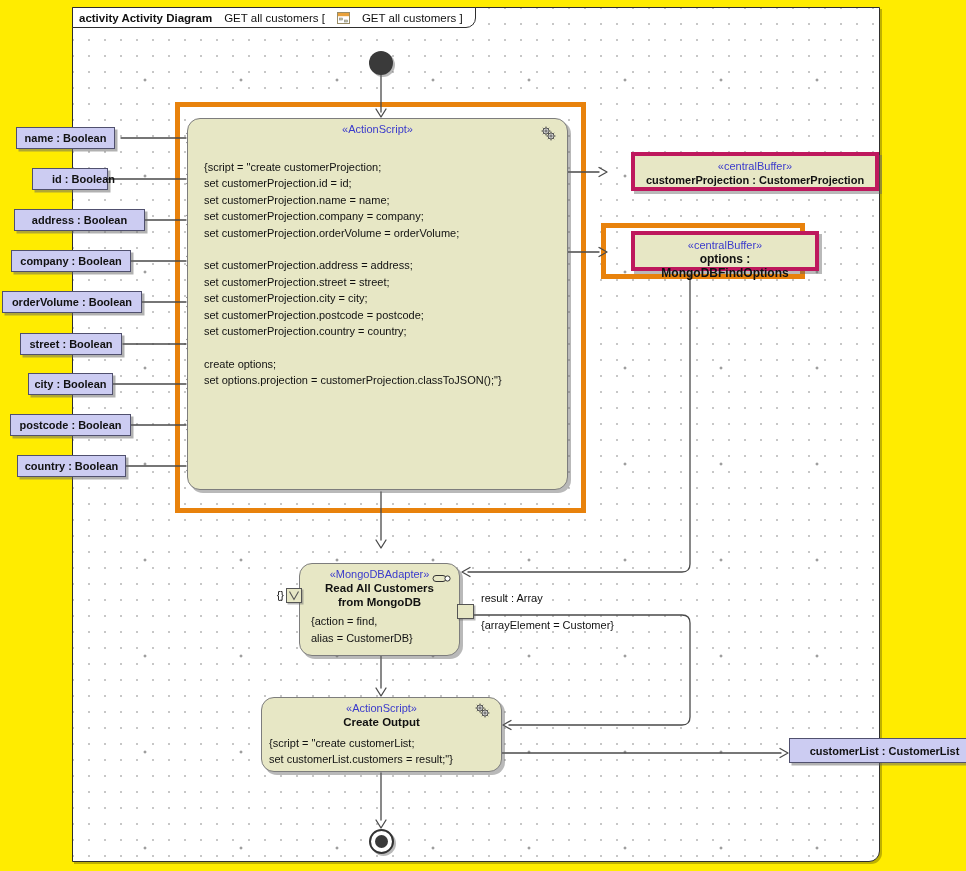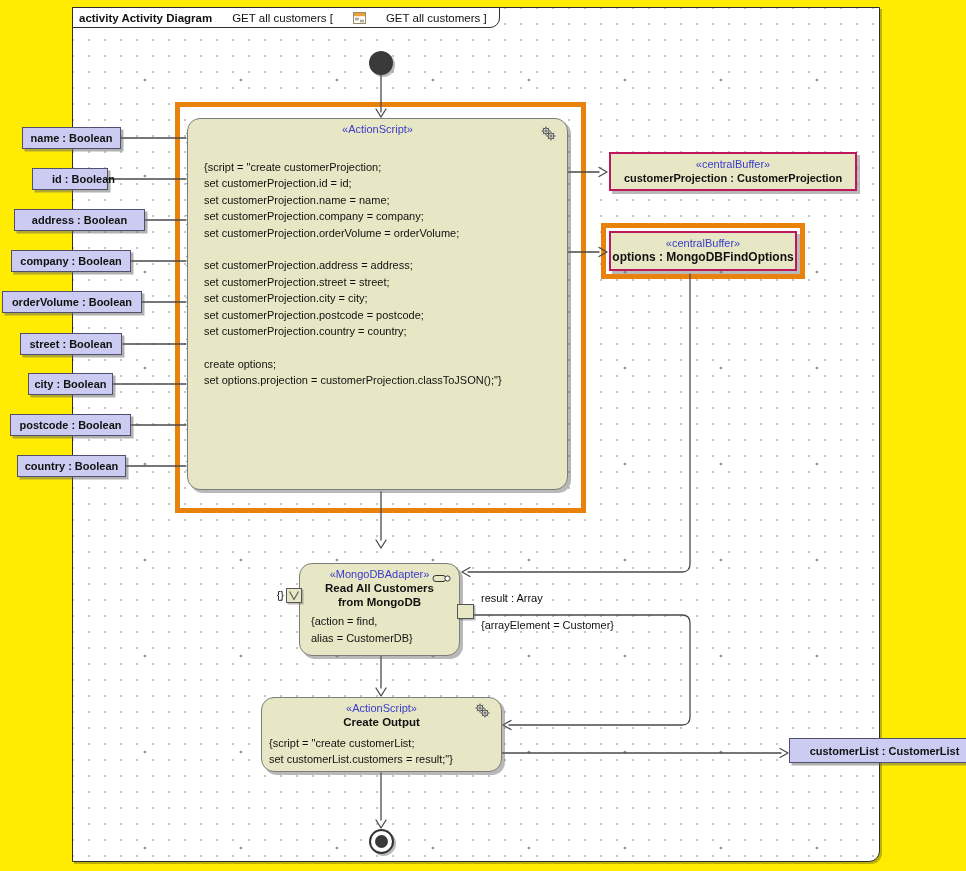--- a/index.html
+++ b/index.html
@@ -8,28 +8,28 @@
   .stage{position:relative;width:966px;height:871px;background:#ffec00;overflow:hidden;}
 
   
   .frame{position:absolute;left:72px;top:7px;width:808px;height:855px;background:#ffffff;
     border:1.5px solid #2e2e2e;border-bottom-right-radius:11px;
     box-shadow:2px 2px 0 rgba(0,0,0,0.25);
     background-image:radial-gradient(circle,#9e9e9e 1.3px,transparent 1.7px),radial-gradient(circle,#c7c7c7 1px,transparent 1.2px);
     background-size:96px 96px,16px 16px;background-position:24px 24px,8px 8px;}
   .frame-tab{position:absolute;left:72px;top:7px;height:21px;background:#ffffff;
     border:1.5px solid #2e2e2e;border-bottom-right-radius:10px;display:flex;align-items:center;
-    padding:0 12px 0 6px;gap:20px;font-size:11.5px;color:#111;white-space:nowrap;}
+    padding:0 12px 0 6px;gap:12px;font-size:11.5px;color:#111;white-space:nowrap;}
   .frame-tab b{font-weight:bold;}
 
   
   .action{position:absolute;background:#e7e7c5;border:1.5px solid #7d7d7d;border-radius:13px;
     box-shadow:3px 3px 0 rgba(100,100,100,0.45);}
-  .buffer{position:absolute;background:#e7e7c5;border:2px solid #be185d;
-    box-shadow:3px 3px 0 rgba(100,100,100,0.45);text-align:center;}
+  .buffer{position:absolute;background:#e7e7c5;border:4px solid #be185d;
+    box-shadow:3px 3px 0 rgba(100,100,100,0.45);text-align:center;margin-left:22px;}
   .stereo{color:#3a3acc;font-size:11px;text-align:center;margin-top:4px;}
   .node-name{color:#111;font-size:11.5px;font-weight:bold;text-align:center;white-space:pre-line;line-height:14px;margin-top:1px;}
   .script{position:absolute;font-size:11px;color:#111;line-height:16.4px;white-space:pre-line;text-align:left;}
   .param{position:absolute;height:22px;background:#ccccf2;border:1px solid #50506e;
     box-shadow:2.5px 2.5px 0 rgba(100,100,100,0.5);display:flex;align-items:center;justify-content:center;
     font-size:11px;font-weight:bold;color:#111;white-space:nowrap;}
   .highlight{position:absolute;border:5px solid #e8820c;}
   .gears{position:absolute;}
   .wires{position:absolute;left:0;top:0;pointer-events:none;}
   .wire-label{position:absolute;font-size:11px;color:#111;white-space:nowrap;}
@@ -138,21 +138,21 @@
           <rect x="1" y="1" width="11" height="3.2" fill="#e8a13c"></rect>
           <rect x="2.5" y="6" width="3" height="2" fill="#c9c9a4" stroke="#777" stroke-width="0.5"></rect>
           <rect x="7.5" y="8" width="3" height="2" fill="#c9c9a4" stroke="#777" stroke-width="0.5"></rect>
         </svg>
     </span>
     <span>GET all customers ]</span>
   </div>
 
   <div class="initial-node"></div>
 
-  <div class="param" style="left:22px;top:127px;width:99px;">
+  <div class="param" style="left:16px;top:127px;width:99px;">
     <span>name : Boolean</span>
     </div>
   <div class="param" style="left:32px;top:168px;width:76px;padding-left:27px;">
     <span>id : Boolean</span>
     </div>
   <div class="param" style="left:14px;top:209px;width:131px;">
     <span>address : Boolean</span>
     </div>
   <div class="param" style="left:11px;top:250px;width:120px;">
     <span>company : Boolean</span>

